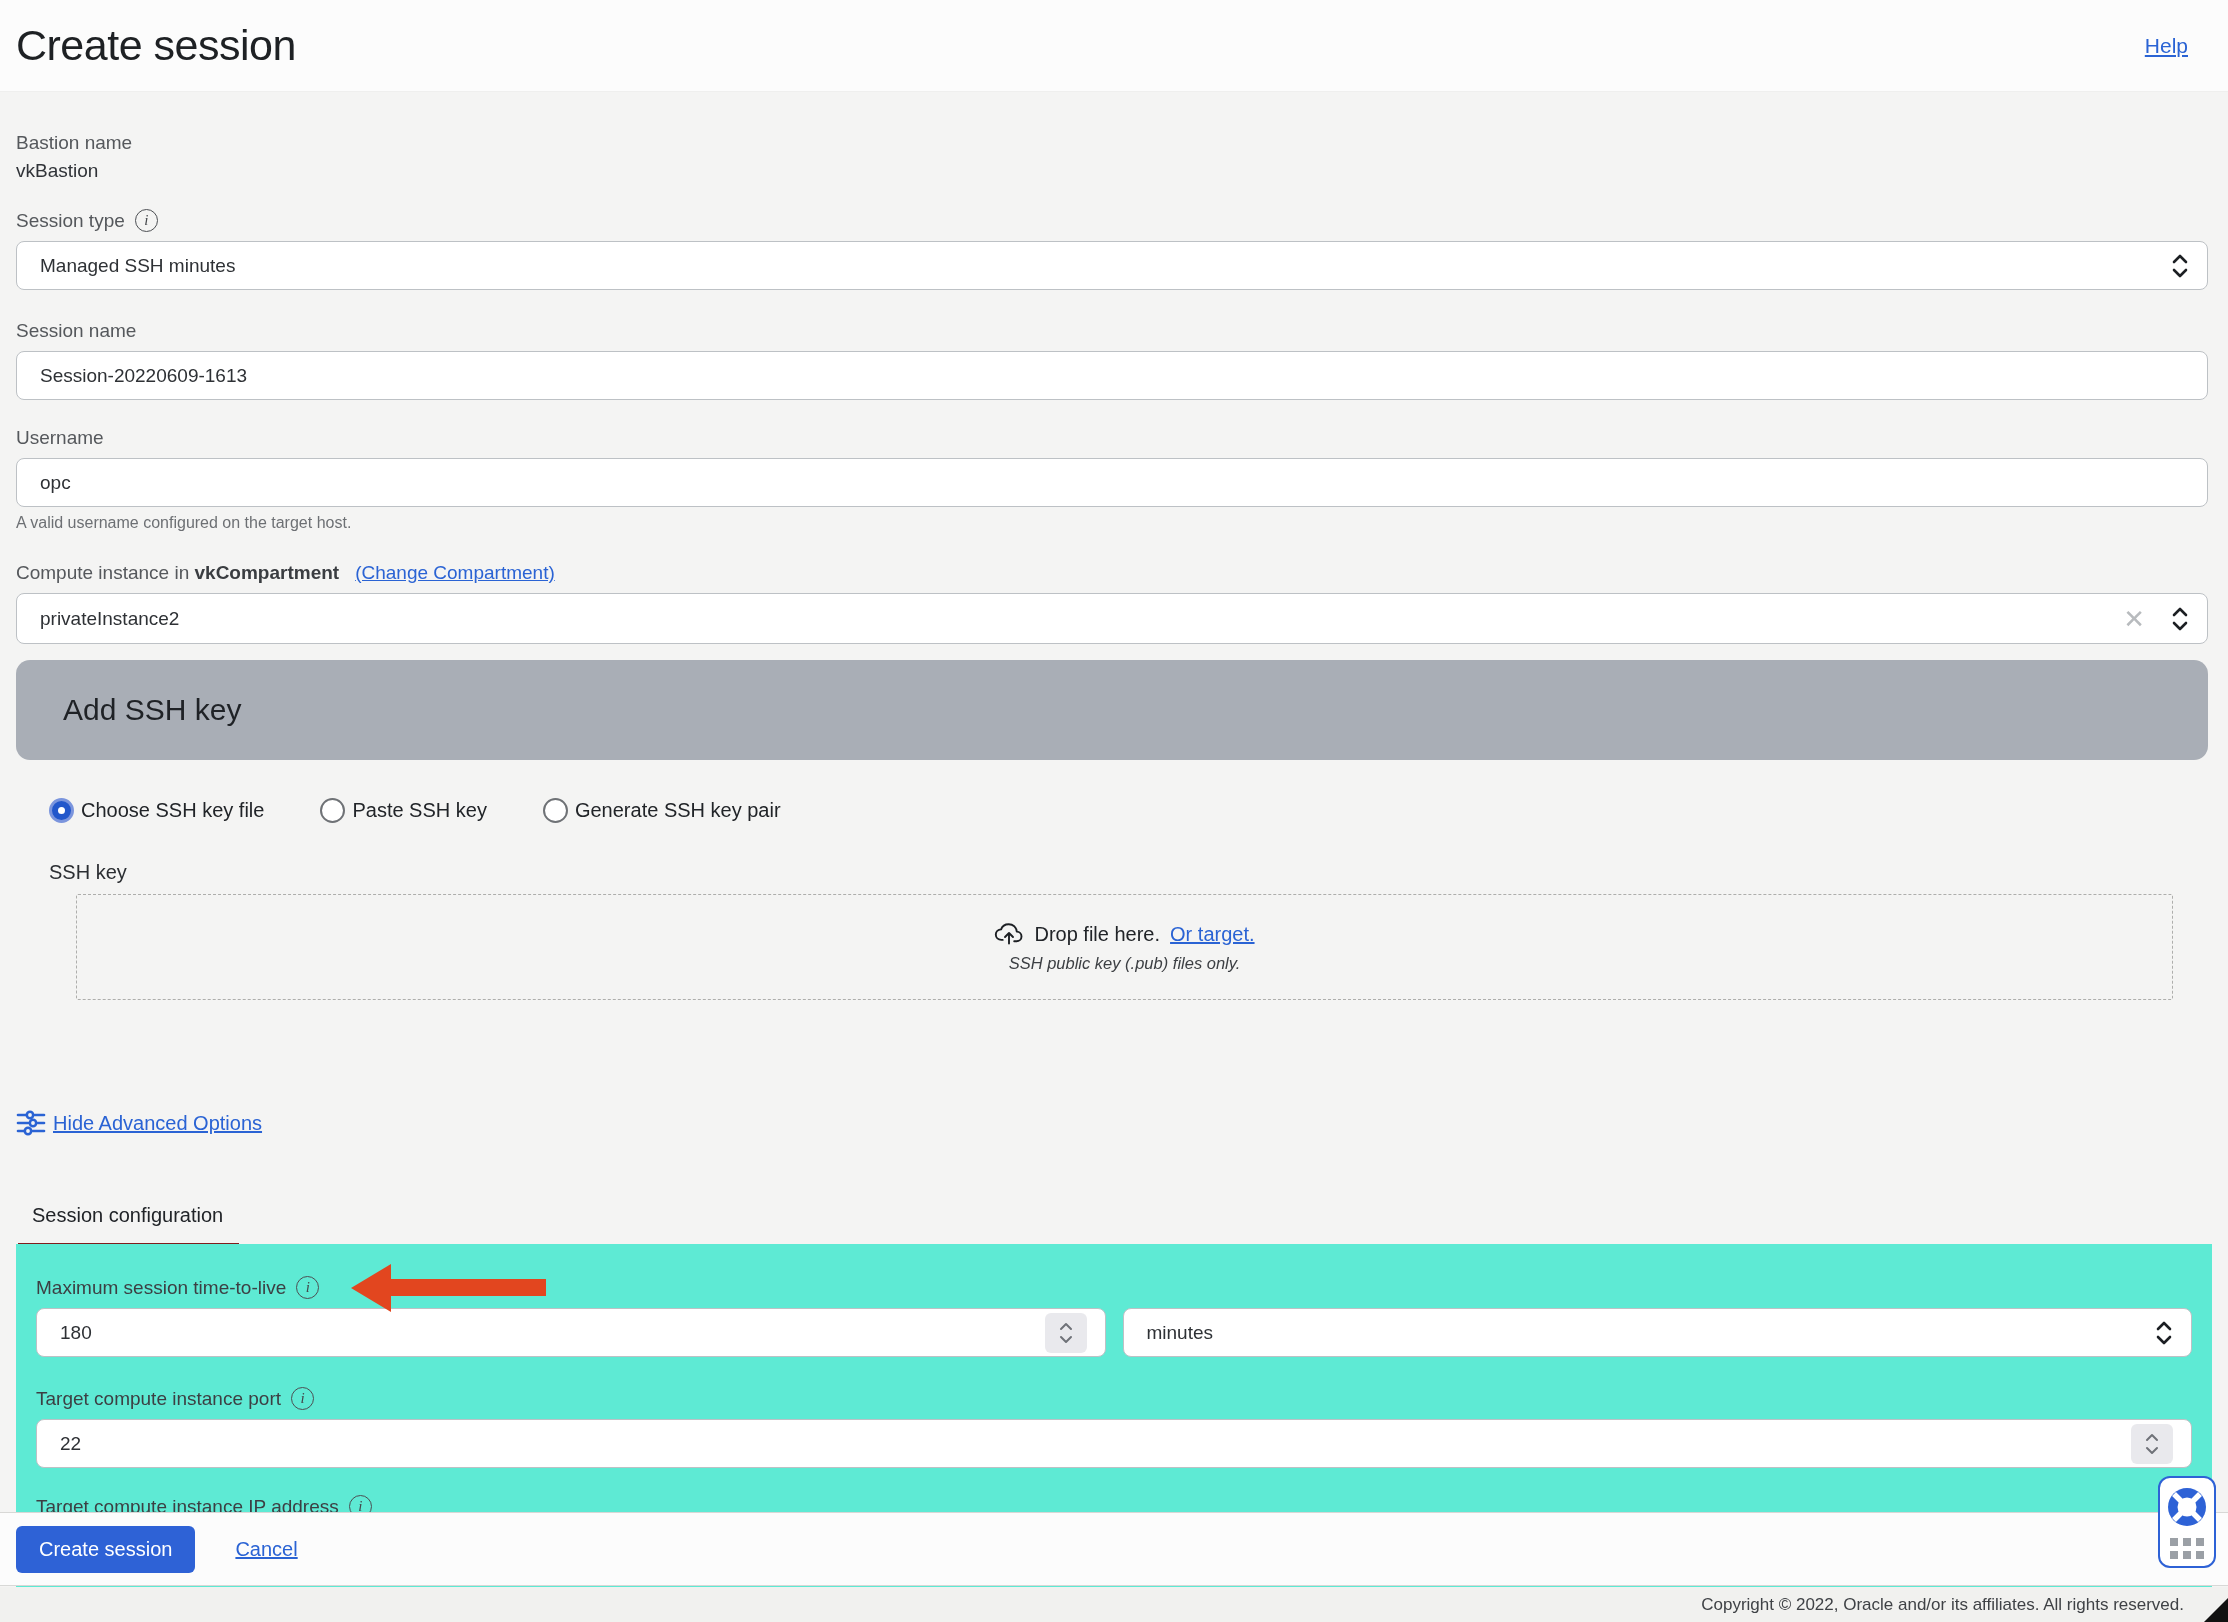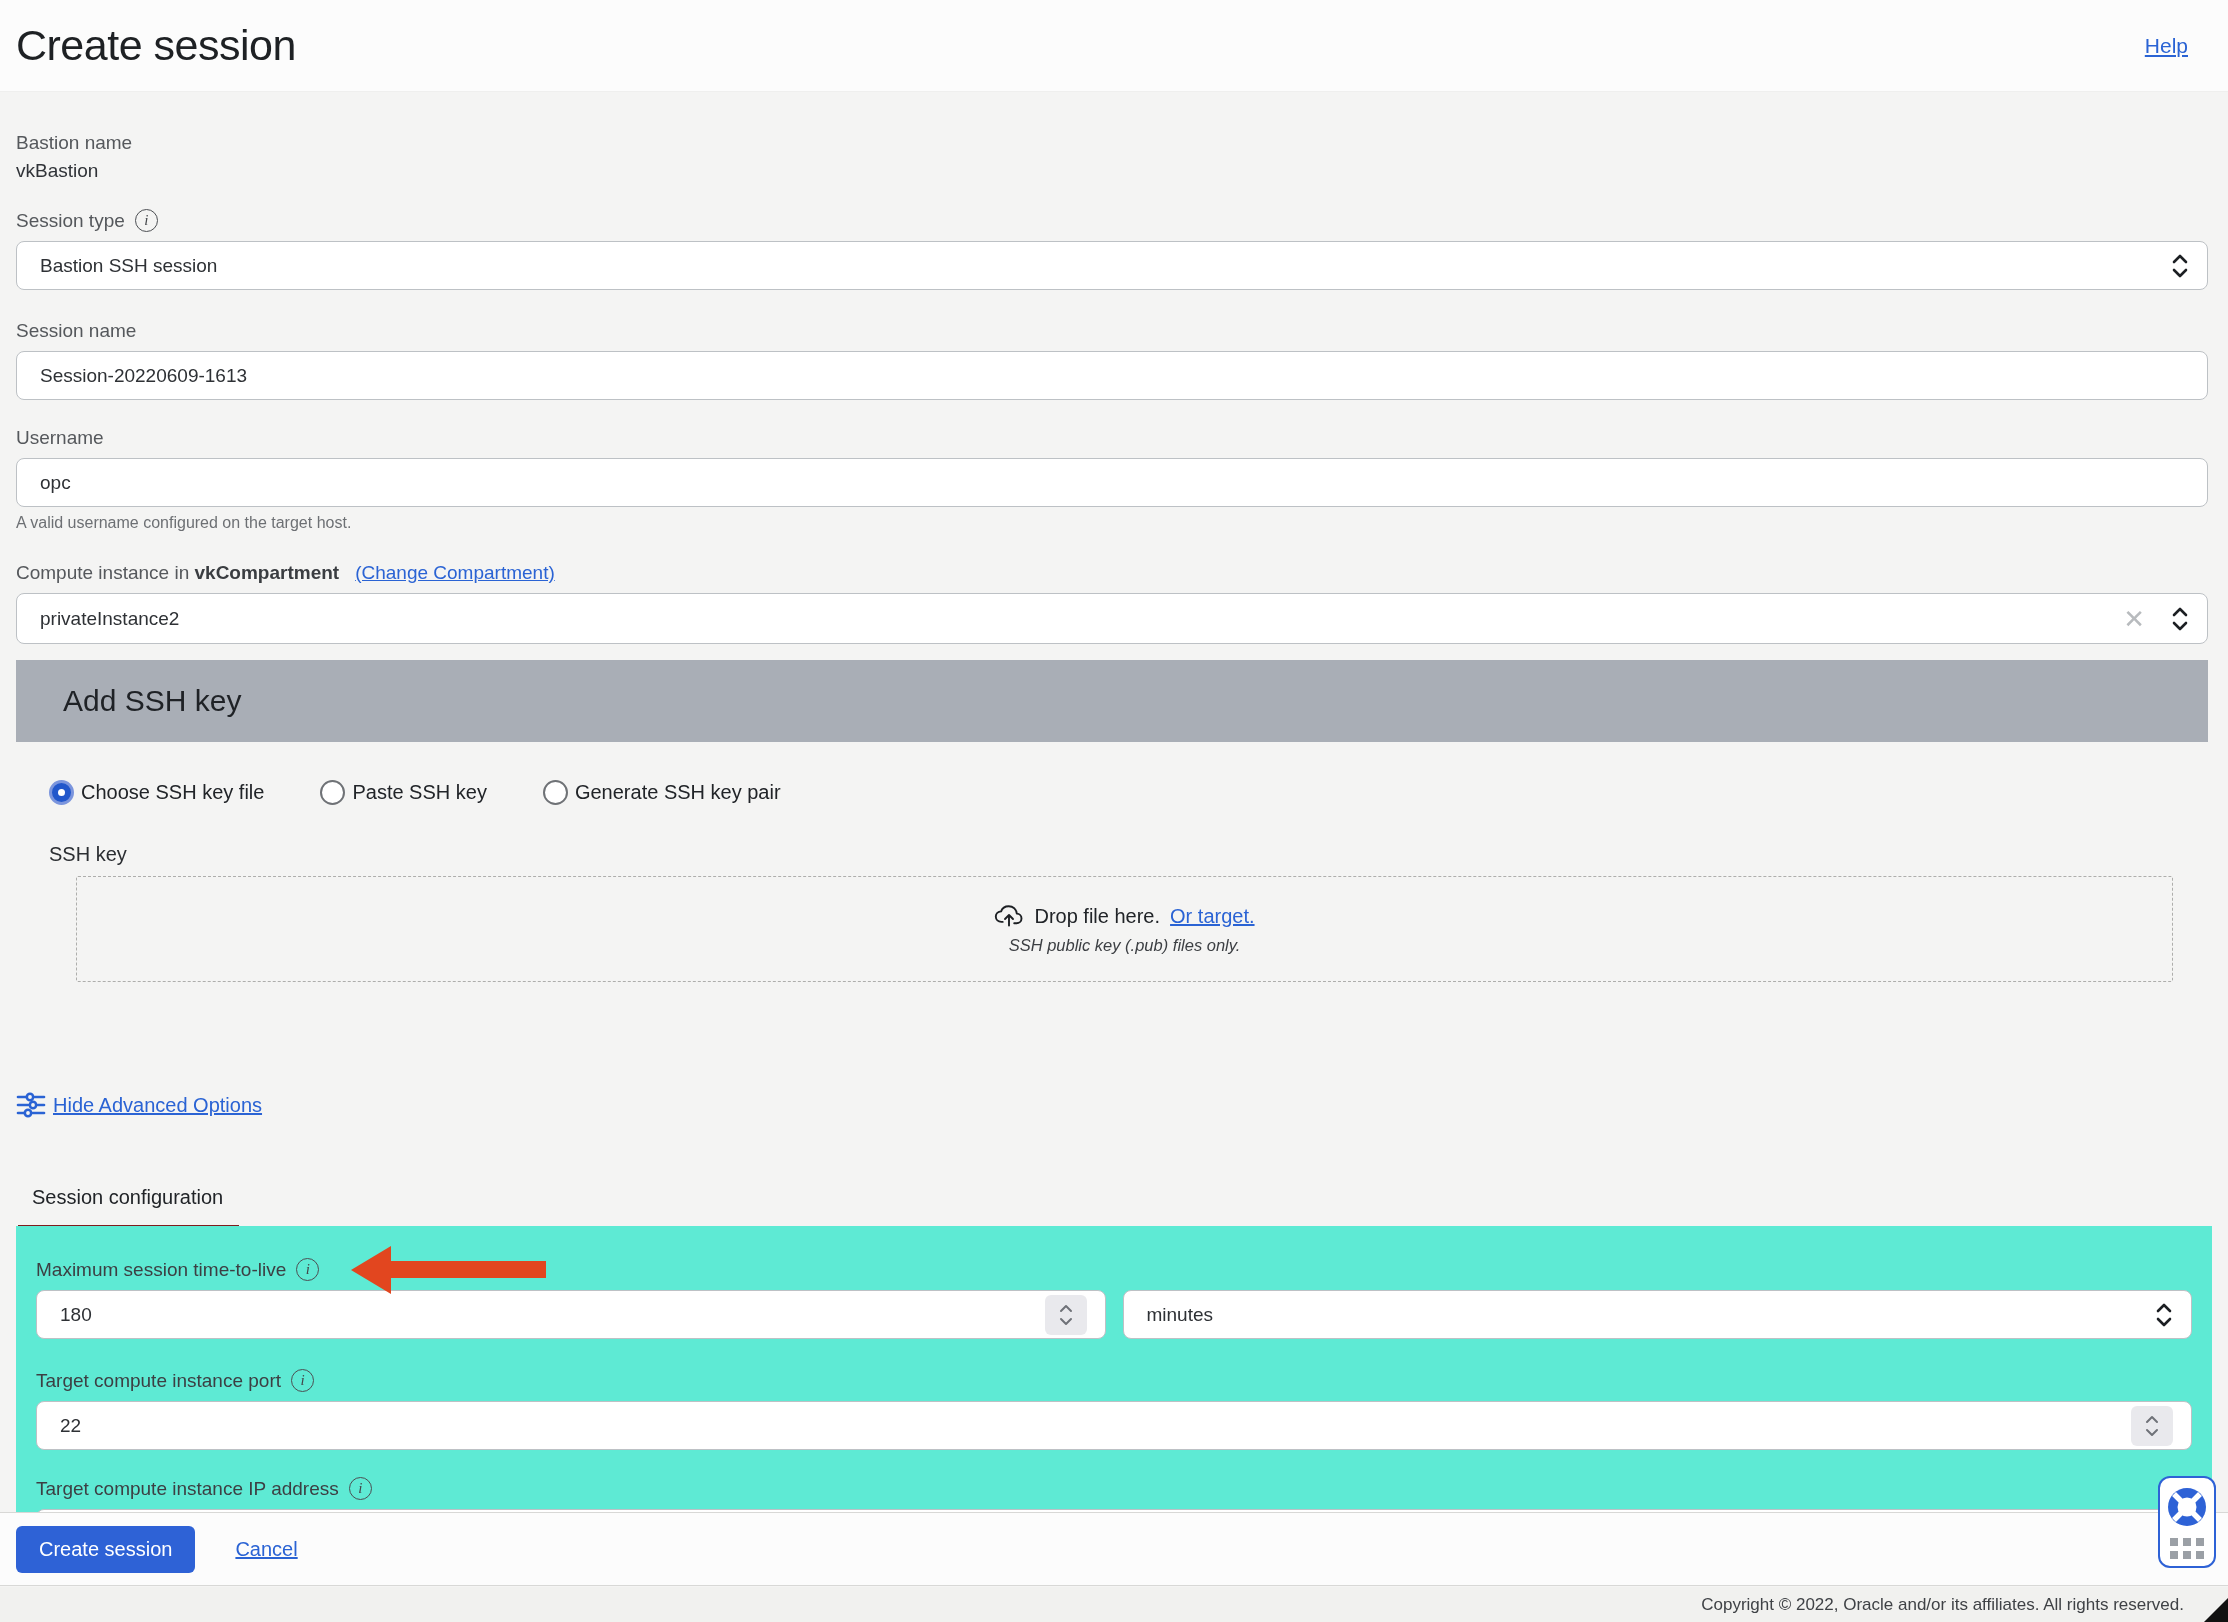--- a/index.html
+++ b/index.html
@@ -62,22 +62,22 @@
   }
 
   .mt-40 { margin-top:40px; } .mt-30 { margin-top:30px; } .mt-27 { margin-top:27px; }
 
   .compute-label { display:flex; align-items:center; gap:16px; font-size:19px; color:#55585c; }
   .change-link { font-size:19px; }
 
   
   .ssh-panel { margin-top:16px; }
   .ssh-panel-header {
-    background:#a9aeb6; height:82px;
-    display:flex; align-items:center; padding-left:47px;
+    background:#a9aeb6; height:100px;
+    display:flex; align-items:center; padding-left:47px;border-radius:14px;
   }
   .ssh-panel-title { font-size:30px; color:#1f2226; font-weight:400; }
   .ssh-panel-body { padding:38px 30px 52px 33px; }
   .radio-row { display:flex; align-items:center; gap:56px; }
   .radio-item { display:flex; align-items:center; gap:7px; cursor:pointer; font-size:20px; color:#212428; }
   .radio-outer {
     width:25px; height:25px; border-radius:50%; background:#ffffff;
     border:2px solid #6f7276; flex:0 0 auto;
   }
   .radio-outer.selected {
@@ -168,21 +168,21 @@
     <div class="field-label">Bastion name</div>
     <div class="field-value">vkBastion</div>
   </div>
 
   <div class="mt-27">
     <div class="field-label">
       <span>Session type</span>
       <span class="info-icon">i</span>
     </div>
     <div class="select-box">
-      <span>Bastion SSH session</span>
+      <span>Managed SSH minutes</span>
       <svg class="chevrons-updown" viewBox="0 0 18 28" fill="none" stroke="#1c1f23" stroke-width="2.6" stroke-linecap="round" stroke-linejoin="round">
         <polyline points="3,10 9,4 15,10"></polyline>
           <polyline points="3,18 9,24 15,18"></polyline>
       </svg>
     </div>
   </div>
 
   <div class="mt-30">
     <div class="field-label">Session name</div>
     <div class="text-input">

